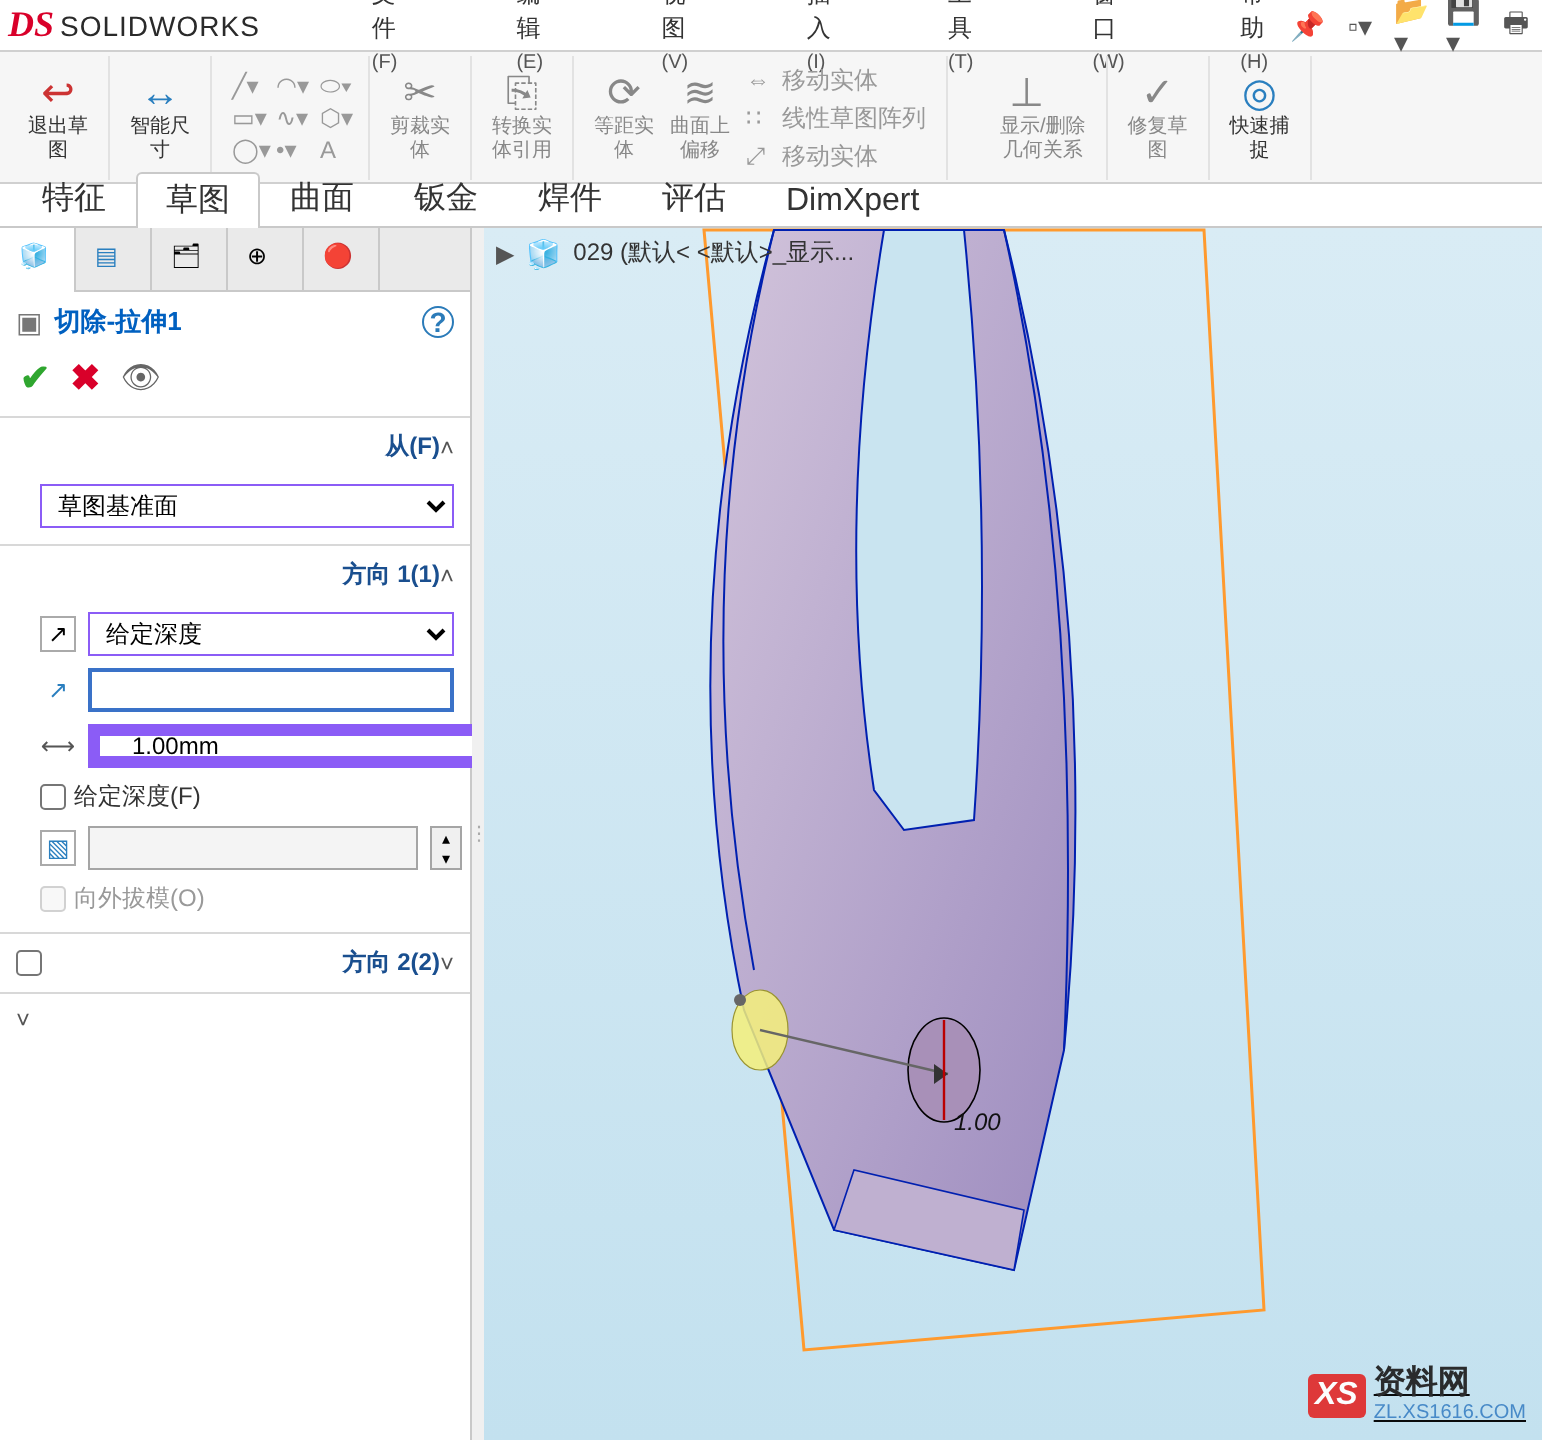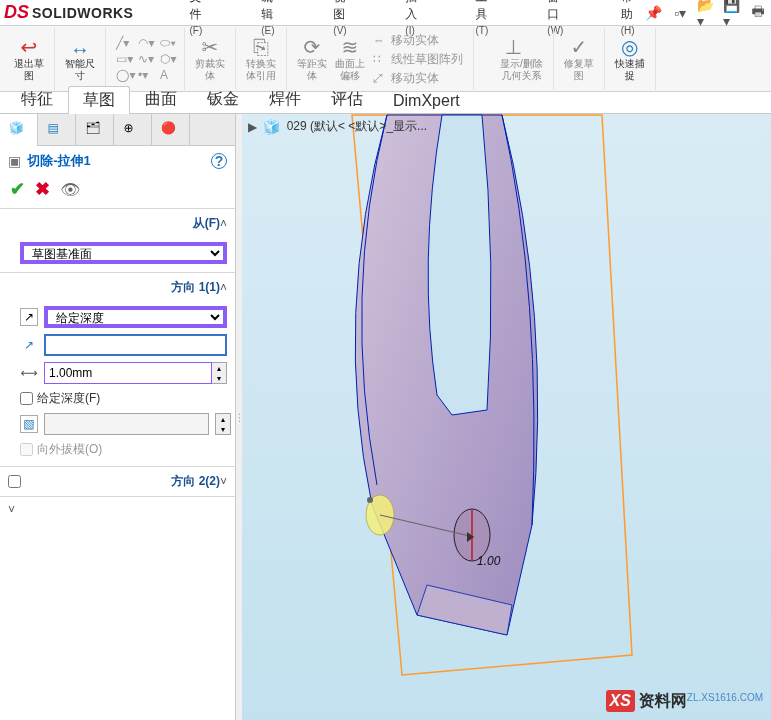--- a/index.html
+++ b/index.html
@@ -1,22 +1,22 @@
 <!DOCTYPE html>
 <html><head>
 <meta charset="utf-8">
 <style>
   * { box-sizing: border-box; margin: 0; padding: 0; font-family: "Microsoft YaHei", Arial, sans-serif; font-size: 12px; }
   body { width: 771px; height: 720px; background: #ffffff; overflow: hidden; position: relative; }
   
   
   .menubar { height: 26px; background: #ffffff; border-bottom: 1px solid #d0d0d0; display: flex; align-items: center; padding: 0 4px; }
   .logo { display: flex; align-items: center; margin-right: 10px; }
-  .logo-ds { font-family: Liberation Sans, sans-serif; font-weight: bold; font-style: italic; font-size: 18px; color: #d9002a; margin-right: 3px; }
-  .logo-text { font-weight: bold; font-size: 14px; letter-spacing: 0.5px; color: #2a2a2a; }
+  .logo-ds { font-family: Liberation Serif, serif; font-weight: bold; font-style: italic; font-size: 18px; color: #d9002a; margin-right: 3px; }
+  .logo-text { font-weight: normal; font-size: 14px; letter-spacing: 0.5px; color: #2a2a2a; }
   .menu-items { display: flex; gap: 2px; }
   .menu-item { padding: 3px 6px; cursor: pointer; color: #333; margin-left: 40px; }
   .menu-item small { font-size: 10px; color: #555; }
   .menubar-right { margin-left: auto; display: flex; gap: 8px; align-items: center; }
   .menubar-right .ic { width: 18px; height: 18px; display: flex; align-items: center; justify-content: center; color: #555; cursor: pointer; font-size: 14px; }
   
   
   .ribbon { height: 66px; background: #f6f6f6; border-bottom: 1px solid #d0d0d0; display: flex; align-items: flex-start; padding: 2px 4px; }
   .ribbon-group { display: flex; flex-direction: column; align-items: center; padding: 0 6px; border-right: 1px solid #e2e2e2; height: 62px; justify-content: center; gap: 2px; }
   .ribbon-group.two-col { flex-direction: row; gap: 0; }
@@ -53,43 +53,43 @@
   .pm-cancel { color: #d9002a; font-size: 18px; font-weight: bold; cursor: pointer; }
   .pm-eye { color: #666; font-size: 16px; cursor: pointer; }
   
   .pm-section { border-top: 1px solid #d8d8d8; }
   .pm-section-hd { display: flex; align-items: center; padding: 6px 8px; background: #fff; cursor: pointer; }
   .pm-section-hd .chk { margin-right: 4px; }
   .pm-section-title { font-weight: bold; color: #1a4f8f; font-size: 12px; flex: 1; text-align: right; }
   .pm-section-caret { color: #555; font-size: 12px; }
   .pm-section-body { padding: 4px 8px 8px 20px; display: flex; flex-direction: column; gap: 6px; }
   
-  .pm-select { width: 100%; height: 22px; border: 4px solid #8b5cf6; background: #fff; padding: 0 4px; font-size: 12px; }
+  .pm-select { width: 100%; height: 22px; border: 1px solid #8b5cf6; background: #fff; padding: 0 4px; font-size: 12px; }
   .pm-row { display: flex; align-items: center; gap: 6px; }
   .pm-row-ic { width: 18px; height: 18px; display: flex; align-items: center; justify-content: center; flex-shrink: 0; }
   .pm-input { flex: 1; height: 22px; border: 1px solid #a5a5a5; padding: 0 4px; font-size: 12px; }
   .pm-input.sel { border: 2px solid #3a72c8; }
   .pm-spin { flex: 1; display: flex; align-items: center; }
-  .pm-spin input { flex: 1; height: 22px; border: 1px solid #8b5cf6; padding: 0 4px; text-align: left; }
+  .pm-spin input { flex: 1; height: 22px; border: 6px solid #8b5cf6; padding: 0 16px; text-align: left; }
   .pm-spin-btns { display: flex; flex-direction: column; border: 1px solid #a5a5a5; border-left: none; }
   .pm-spin-btns div { width: 14px; height: 10px; background: #f0f0f0; display: flex; align-items: center; justify-content: center; font-size: 8px; cursor: pointer; user-select: none; }
   .pm-chk { display: flex; align-items: center; gap: 4px; font-size: 12px; color: #333; }
   
   .splitter { width: 6px; background: #f0f0f0; cursor: col-resize; display: flex; align-items: center; justify-content: center; }
   .splitter .dots { color: #aaa; font-size: 10px; line-height: 3px; letter-spacing: -1px; }
   
   
   .gfx { flex: 1; position: relative; background: linear-gradient(to bottom, #d9ecf5 0%, #c3e1ef 100%); overflow: hidden; }
   .gfx-header { position: absolute; top: 4px; left: 6px; display: flex; align-items: center; gap: 6px; font-size: 12px; color: #333; z-index: 5; }
   .gfx-header .tri { color: #555; cursor: pointer; }
   .gfx-header .cube { color: #c8a030; font-size: 14px; }
   
   .watermark { position: absolute; right: 8px; bottom: 8px; display: flex; align-items: center; gap: 4px; opacity: 0.95; z-index: 20; }
   .watermark .xs { background: #e03030; color: #fff; font-weight: bold; padding: 2px 4px; border-radius: 3px; font-style: italic; font-size: 16px; }
-  .watermark .wm-text { display: flex; flex-direction: row; line-height: 1.1; }
+  .watermark .wm-text { display: flex; flex-direction: column; line-height: 1.1; text-decoration: underline; }
   .watermark .wm-top { font-size: 16px; font-weight: bold; color: #222; }
   .watermark .wm-bot { font-size: 10px; color: #4286c6; }
   
   .model-svg { position: absolute; inset: 0; width: 100%; height: 100%; }
 </style>
 </head>
 <body>
 
 <div class="menubar">
   <div class="logo">

